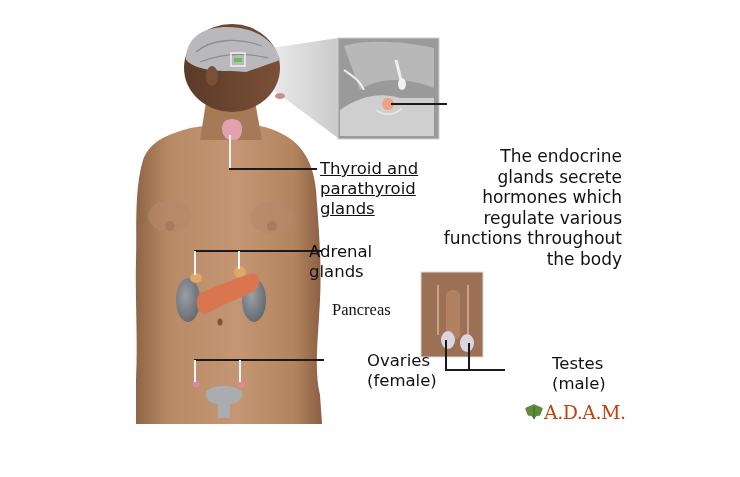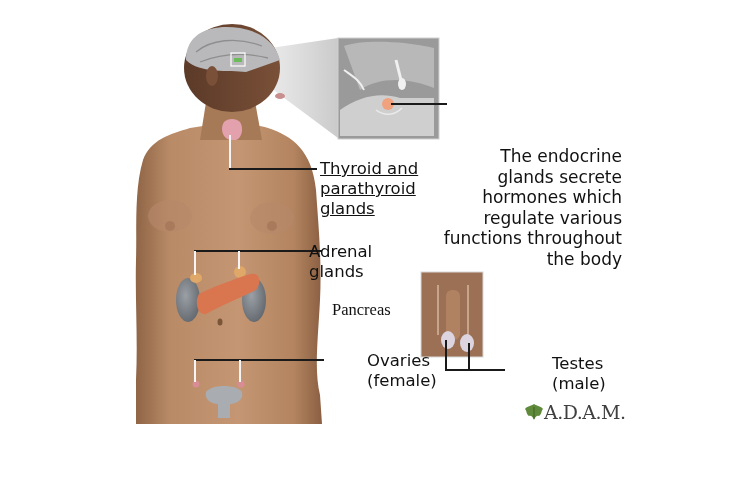--- a/index.html
+++ b/index.html
@@ -3,21 +3,21 @@
 <meta charset="utf-8">
 <style>
   html,body{margin:0;padding:0;background:#ffffff;}
   body{width:740px;height:477px;position:relative;overflow:hidden;font-family:"DejaVu Sans","Liberation Sans",sans-serif;}
   .stage{position:absolute;left:0;top:0;width:740px;height:477px;}
   .lbl{position:absolute;color:#111;font-size:16.5px;line-height:20px;white-space:pre;}
   .desc{position:absolute;left:432px;top:146px;width:190px;text-align:right;font-size:17px;line-height:20.5px;color:#111;white-space:pre-line;}
   .line{position:absolute;background:#1a1a1a;}
   .wline{position:absolute;background:#f5f5f5;}
   .logo{position:absolute;left:524px;top:400px;height:24px;display:flex;align-items:center;}
-  .logo-text{font-family:"DejaVu Serif","Liberation Serif",serif;font-size:19px;color:#404040;letter-spacing:-0.5px;}
+  .logo-text{font-family:"DejaVu Serif","Liberation Serif",serif;font-size:19px;color:#c2410c;letter-spacing:-0.5px;}
 </style>
 </head>
 <body>
 
 <div class="stage">
 
   <svg style="position:absolute;left:0;top:0" width="740" height="477" viewBox="0 0 740 477">
     <defs>
       <linearGradient id="skinG" x1="0" x2="1" y1="0" y2="0">
         <stop offset="0" stop-color="#8f6546"></stop>

